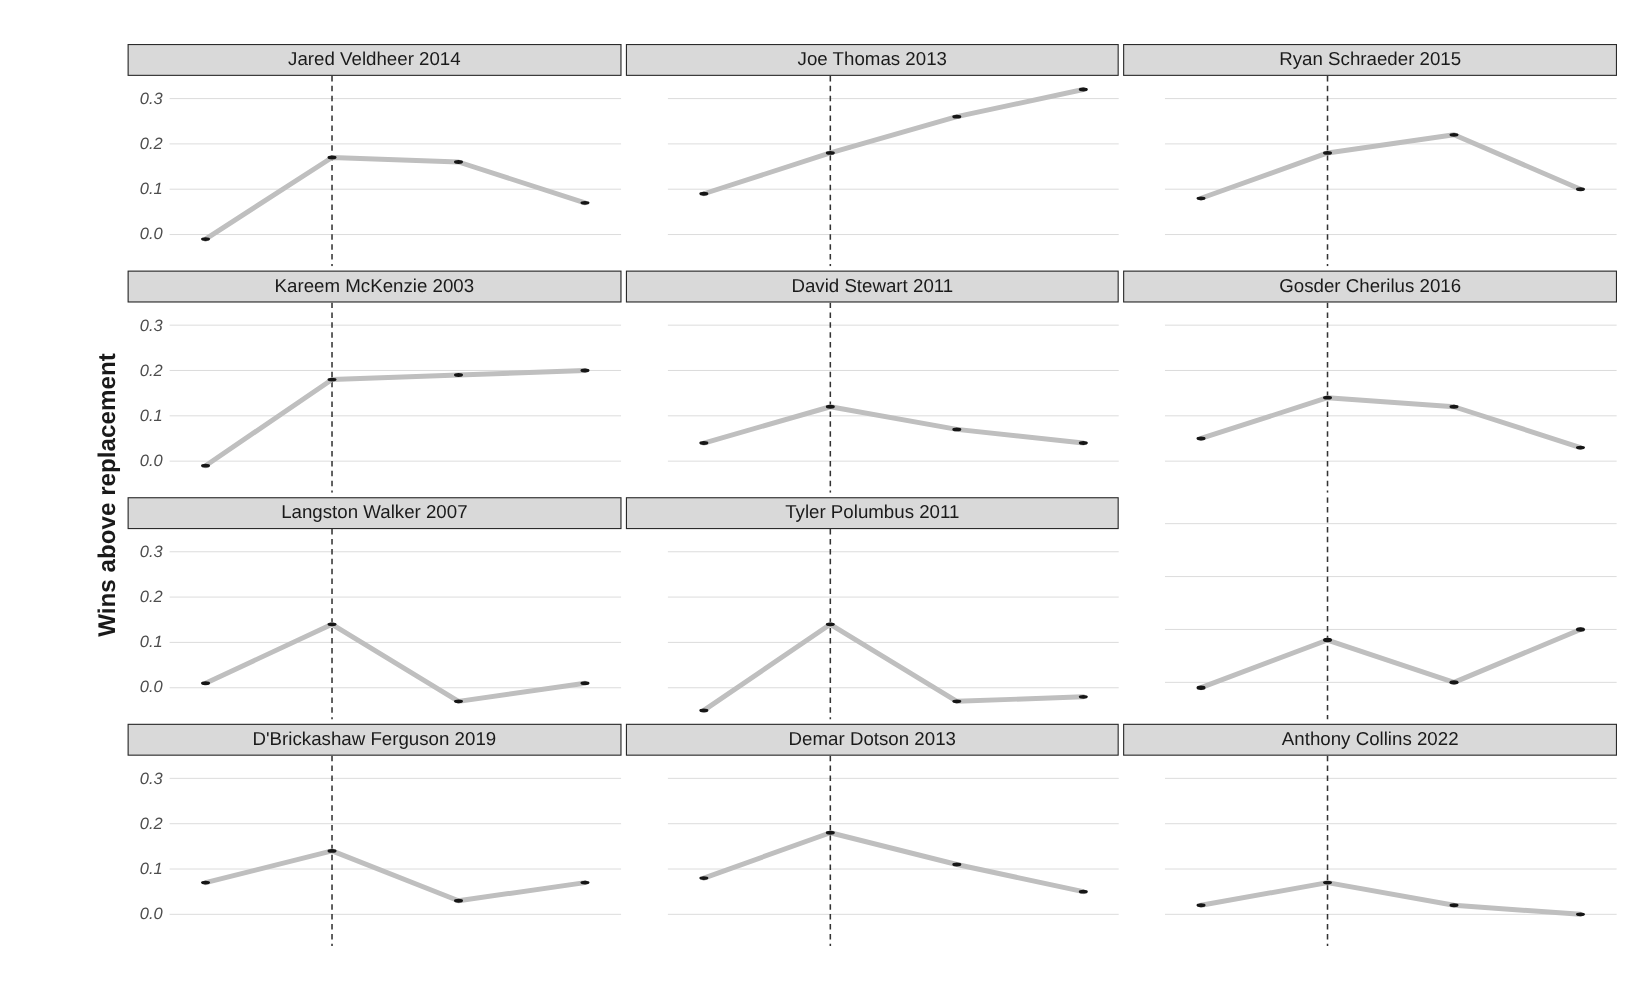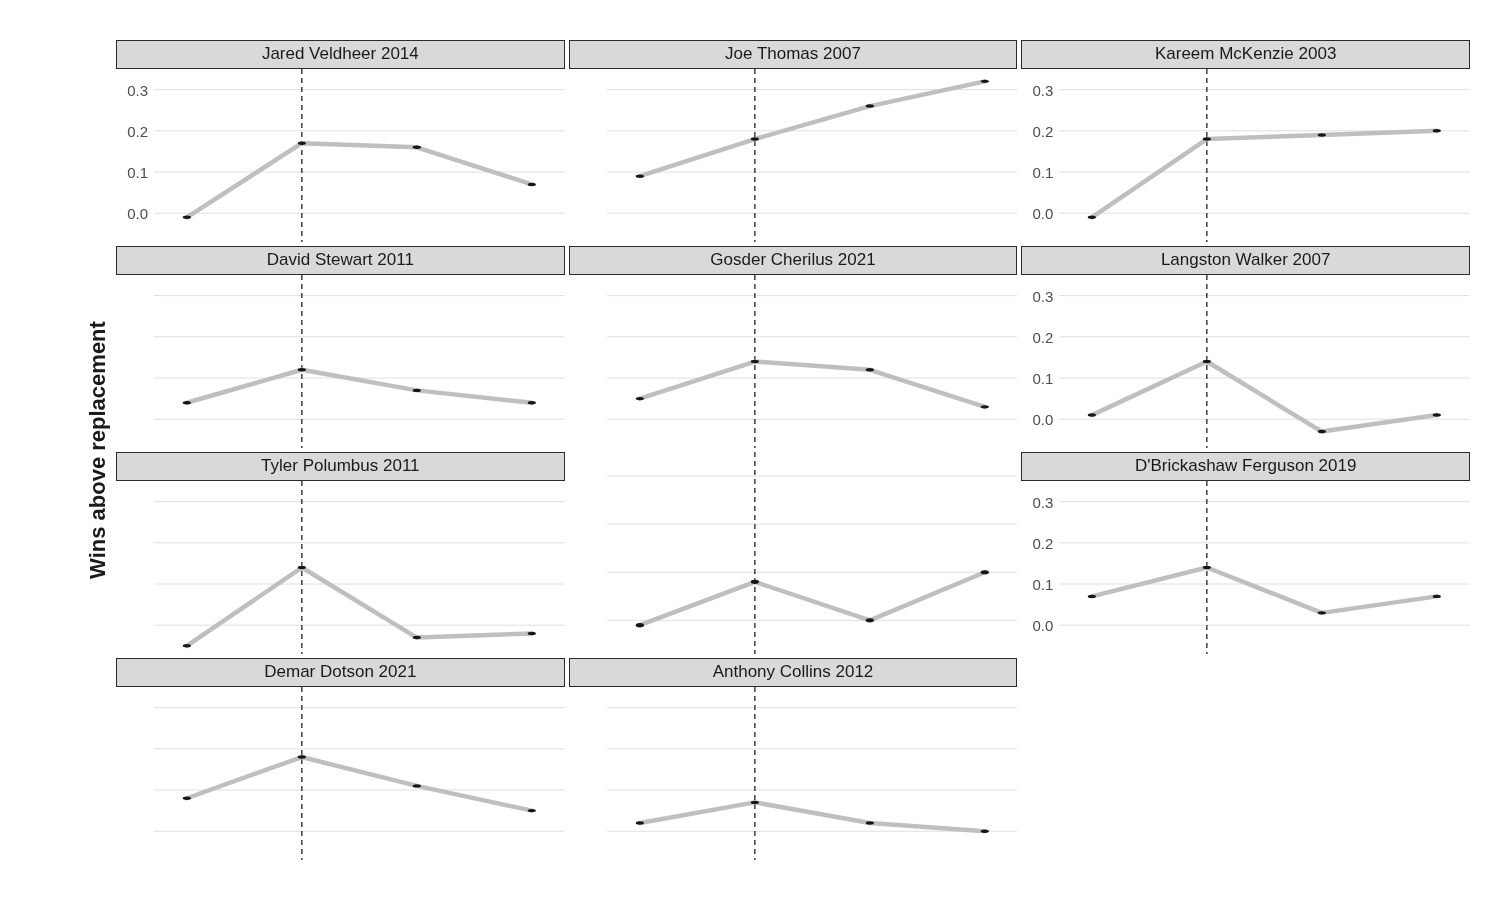--- a/index.html
+++ b/index.html
@@ -72,20 +72,21 @@
     flex-shrink: 0;
   }
   .panel.no-axis .ytick-col {
     visibility: hidden; 
   }
   .ytick {
     position: absolute;
     right: 6px;
     transform: translateY(50%);
     line-height: 1;
+    font-style: italic;
   }
   .plot {
     flex: 1 1 auto;
     position: relative;
     overflow: visible;
   }
   svg.plot-svg {
     position: absolute;
     inset: 0;
     width: 100%;
@@ -138,39 +139,59 @@
               <polyline points="8,85.71428571428571 36,42.85714285714285 64,45.238095238095234 92,66.66666666666666" class="series-line" vector-effect="non-scaling-stroke"></polyline>
               <circle cx="8" cy="85.71428571428571" r="1" class="point" vector-effect="non-scaling-stroke"></circle>
               <circle cx="36" cy="42.85714285714285" r="1" class="point" vector-effect="non-scaling-stroke"></circle>
               <circle cx="64" cy="45.238095238095234" r="1" class="point" vector-effect="non-scaling-stroke"></circle>
               <circle cx="92" cy="66.66666666666666" r="1" class="point" vector-effect="non-scaling-stroke"></circle>
             </svg>
           </div>
         </div>
       </div>
       <div class="panel no-axis">
-        <div class="panel-strip">Joe Thomas 2007</div>
+        <div class="panel-strip">Joe Thomas 2013</div>
         <div class="panel-body">
           <div class="ytick-col"></div>
           <div class="plot">
             <svg class="plot-svg" viewBox="0 0 100 100" preserveAspectRatio="none">
               <line x1="0" x2="100" y1="83.33333333333333" y2="83.33333333333333" class="hline" vector-effect="non-scaling-stroke"></line>
               <line x1="0" x2="100" y1="59.52380952380952" y2="59.52380952380952" class="hline" vector-effect="non-scaling-stroke"></line>
               <line x1="0" x2="100" y1="35.71428571428571" y2="35.71428571428571" class="hline" vector-effect="non-scaling-stroke"></line>
               <line x1="0" x2="100" y1="11.904761904761912" y2="11.904761904761912" class="hline" vector-effect="non-scaling-stroke"></line>
               <line x1="36" x2="36" y1="0" y2="100" class="vline" vector-effect="non-scaling-stroke"></line>
               <polyline points="8,61.9047619047619 36,40.476190476190474 64,21.428571428571416 92,7.142857142857139" class="series-line" vector-effect="non-scaling-stroke"></polyline>
               <circle cx="8" cy="61.9047619047619" r="1" class="point" vector-effect="non-scaling-stroke"></circle>
               <circle cx="36" cy="40.476190476190474" r="1" class="point" vector-effect="non-scaling-stroke"></circle>
               <circle cx="64" cy="21.428571428571416" r="1" class="point" vector-effect="non-scaling-stroke"></circle>
               <circle cx="92" cy="7.142857142857139" r="1" class="point" vector-effect="non-scaling-stroke"></circle>
             </svg>
           </div>
         </div>
       </div>
+      <div class="panel no-axis">
+        <div class="panel-strip">Ryan Schraeder 2015</div>
+        <div class="panel-body">
+          <div class="ytick-col"></div>
+          <div class="plot">
+            <svg class="plot-svg" viewBox="0 0 100 100" preserveAspectRatio="none">
+              <line x1="0" x2="100" y1="83.33333333333333" y2="83.33333333333333" class="hline" vector-effect="non-scaling-stroke"></line>
+              <line x1="0" x2="100" y1="59.52380952380952" y2="59.52380952380952" class="hline" vector-effect="non-scaling-stroke"></line>
+              <line x1="0" x2="100" y1="35.71428571428571" y2="35.71428571428571" class="hline" vector-effect="non-scaling-stroke"></line>
+              <line x1="0" x2="100" y1="11.904761904761912" y2="11.904761904761912" class="hline" vector-effect="non-scaling-stroke"></line>
+              <line x1="36" x2="36" y1="0" y2="100" class="vline" vector-effect="non-scaling-stroke"></line>
+              <polyline points="8,64.28571428571428 36,40.476190476190474 64,30.95238095238095 92,59.52380952380952" class="series-line" vector-effect="non-scaling-stroke"></polyline>
+              <circle cx="8" cy="64.28571428571428" r="1" class="point" vector-effect="non-scaling-stroke"></circle>
+              <circle cx="36" cy="40.476190476190474" r="1" class="point" vector-effect="non-scaling-stroke"></circle>
+              <circle cx="64" cy="30.95238095238095" r="1" class="point" vector-effect="non-scaling-stroke"></circle>
+              <circle cx="92" cy="59.52380952380952" r="1" class="point" vector-effect="non-scaling-stroke"></circle>
+            </svg>
+          </div>
+        </div>
+      </div>
       <div class="panel">
         <div class="panel-strip">Kareem McKenzie 2003</div>
         <div class="panel-body">
           <div class="ytick-col">
             <div class="ytick" style="bottom: 16.6667%;">0.0</div>
             <div class="ytick" style="bottom: 40.4762%;">0.1</div>
             <div class="ytick" style="bottom: 64.2857%;">0.2</div>
             <div class="ytick" style="bottom: 88.0952%;">0.3</div>
           </div>
           <div class="plot">
@@ -203,21 +224,21 @@
               <polyline points="8,73.8095238095238 36,54.76190476190476 64,66.66666666666666 92,73.8095238095238" class="series-line" vector-effect="non-scaling-stroke"></polyline>
               <circle cx="8" cy="73.8095238095238" r="1" class="point" vector-effect="non-scaling-stroke"></circle>
               <circle cx="36" cy="54.76190476190476" r="1" class="point" vector-effect="non-scaling-stroke"></circle>
               <circle cx="64" cy="66.66666666666666" r="1" class="point" vector-effect="non-scaling-stroke"></circle>
               <circle cx="92" cy="73.8095238095238" r="1" class="point" vector-effect="non-scaling-stroke"></circle>
             </svg>
           </div>
         </div>
       </div>
       <div class="panel no-axis">
-        <div class="panel-strip">Gosder Cherilus 2021</div>
+        <div class="panel-strip">Gosder Cherilus 2016</div>
         <div class="panel-body">
           <div class="ytick-col"></div>
           <div class="plot">
             <svg class="plot-svg" viewBox="0 0 100 100" preserveAspectRatio="none">
               <line x1="0" x2="100" y1="83.33333333333333" y2="83.33333333333333" class="hline" vector-effect="non-scaling-stroke"></line>
               <line x1="0" x2="100" y1="59.52380952380952" y2="59.52380952380952" class="hline" vector-effect="non-scaling-stroke"></line>
               <line x1="0" x2="100" y1="35.71428571428571" y2="35.71428571428571" class="hline" vector-effect="non-scaling-stroke"></line>
               <line x1="0" x2="100" y1="11.904761904761912" y2="11.904761904761912" class="hline" vector-effect="non-scaling-stroke"></line>
               <line x1="36" x2="36" y1="0" y2="100" class="vline" vector-effect="non-scaling-stroke"></line>
               <polyline points="8,71.42857142857142 36,49.999999999999986 64,54.76190476190476 92,76.19047619047619" class="series-line" vector-effect="non-scaling-stroke"></polyline>
@@ -312,41 +333,41 @@
               <polyline points="8,66.66666666666666 36,49.999999999999986 64,76.19047619047619 92,66.66666666666666" class="series-line" vector-effect="non-scaling-stroke"></polyline>
               <circle cx="8" cy="66.66666666666666" r="1" class="point" vector-effect="non-scaling-stroke"></circle>
               <circle cx="36" cy="49.999999999999986" r="1" class="point" vector-effect="non-scaling-stroke"></circle>
               <circle cx="64" cy="76.19047619047619" r="1" class="point" vector-effect="non-scaling-stroke"></circle>
               <circle cx="92" cy="66.66666666666666" r="1" class="point" vector-effect="non-scaling-stroke"></circle>
             </svg>
           </div>
         </div>
       </div>
       <div class="panel no-axis">
-        <div class="panel-strip">Demar Dotson 2021</div>
+        <div class="panel-strip">Demar Dotson 2013</div>
         <div class="panel-body">
           <div class="ytick-col"></div>
           <div class="plot">
             <svg class="plot-svg" viewBox="0 0 100 100" preserveAspectRatio="none">
               <line x1="0" x2="100" y1="83.33333333333333" y2="83.33333333333333" class="hline" vector-effect="non-scaling-stroke"></line>
               <line x1="0" x2="100" y1="59.52380952380952" y2="59.52380952380952" class="hline" vector-effect="non-scaling-stroke"></line>
               <line x1="0" x2="100" y1="35.71428571428571" y2="35.71428571428571" class="hline" vector-effect="non-scaling-stroke"></line>
               <line x1="0" x2="100" y1="11.904761904761912" y2="11.904761904761912" class="hline" vector-effect="non-scaling-stroke"></line>
               <line x1="36" x2="36" y1="0" y2="100" class="vline" vector-effect="non-scaling-stroke"></line>
               <polyline points="8,64.28571428571428 36,40.476190476190474 64,57.142857142857146 92,71.42857142857142" class="series-line" vector-effect="non-scaling-stroke"></polyline>
               <circle cx="8" cy="64.28571428571428" r="1" class="point" vector-effect="non-scaling-stroke"></circle>
               <circle cx="36" cy="40.476190476190474" r="1" class="point" vector-effect="non-scaling-stroke"></circle>
               <circle cx="64" cy="57.142857142857146" r="1" class="point" vector-effect="non-scaling-stroke"></circle>
               <circle cx="92" cy="71.42857142857142" r="1" class="point" vector-effect="non-scaling-stroke"></circle>
             </svg>
           </div>
         </div>
       </div>
       <div class="panel no-axis">
-        <div class="panel-strip">Anthony Collins 2012</div>
+        <div class="panel-strip">Anthony Collins 2022</div>
         <div class="panel-body">
           <div class="ytick-col"></div>
           <div class="plot">
             <svg class="plot-svg" viewBox="0 0 100 100" preserveAspectRatio="none">
               <line x1="0" x2="100" y1="83.33333333333333" y2="83.33333333333333" class="hline" vector-effect="non-scaling-stroke"></line>
               <line x1="0" x2="100" y1="59.52380952380952" y2="59.52380952380952" class="hline" vector-effect="non-scaling-stroke"></line>
               <line x1="0" x2="100" y1="35.71428571428571" y2="35.71428571428571" class="hline" vector-effect="non-scaling-stroke"></line>
               <line x1="0" x2="100" y1="11.904761904761912" y2="11.904761904761912" class="hline" vector-effect="non-scaling-stroke"></line>
               <line x1="36" x2="36" y1="0" y2="100" class="vline" vector-effect="non-scaling-stroke"></line>
               <polyline points="8,78.57142857142857 36,66.66666666666666 64,78.57142857142857 92,83.33333333333333" class="series-line" vector-effect="non-scaling-stroke"></polyline>

